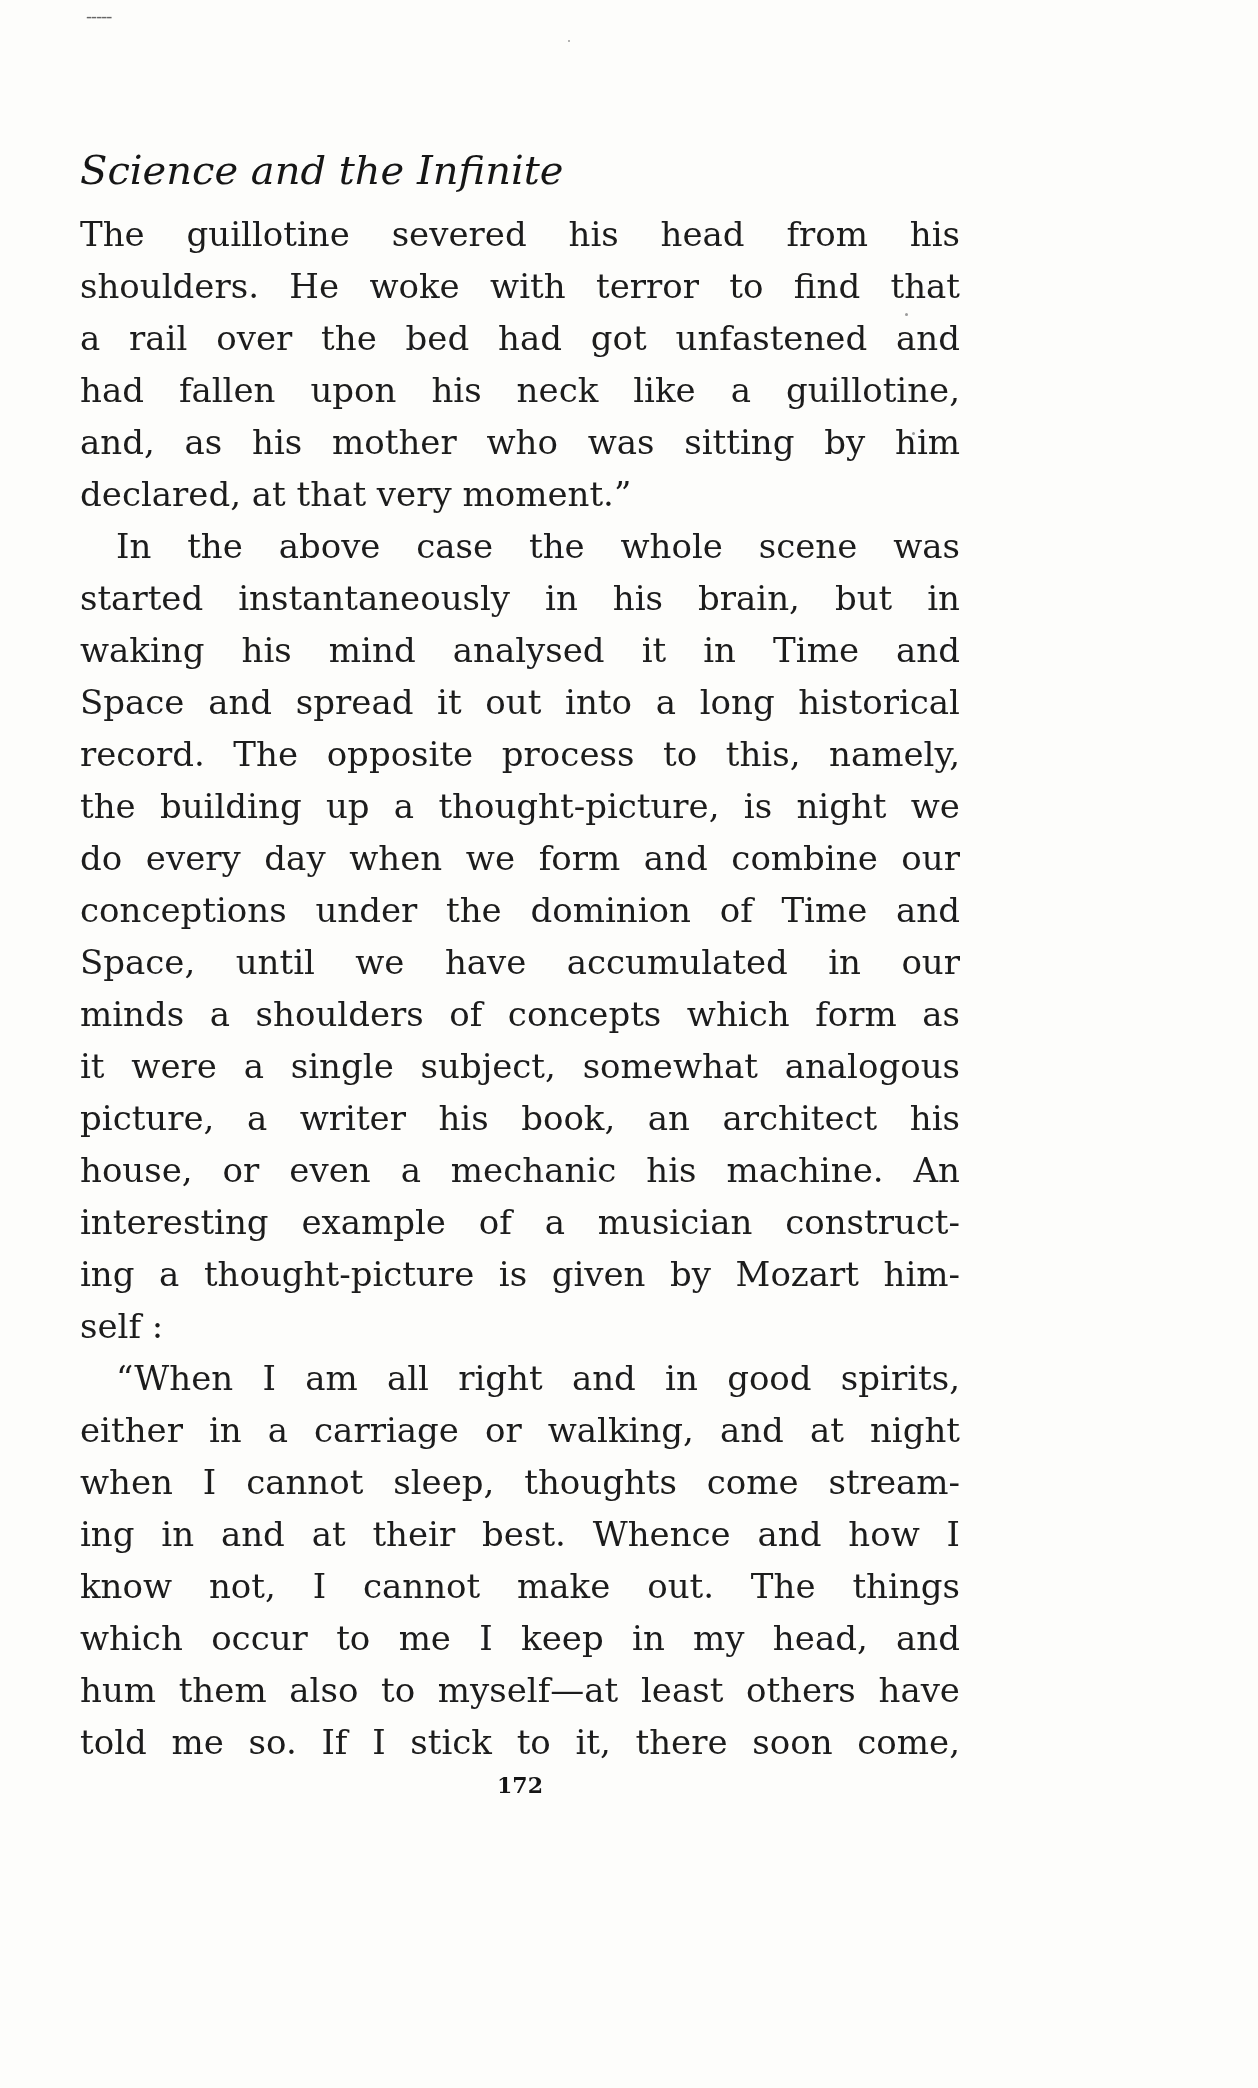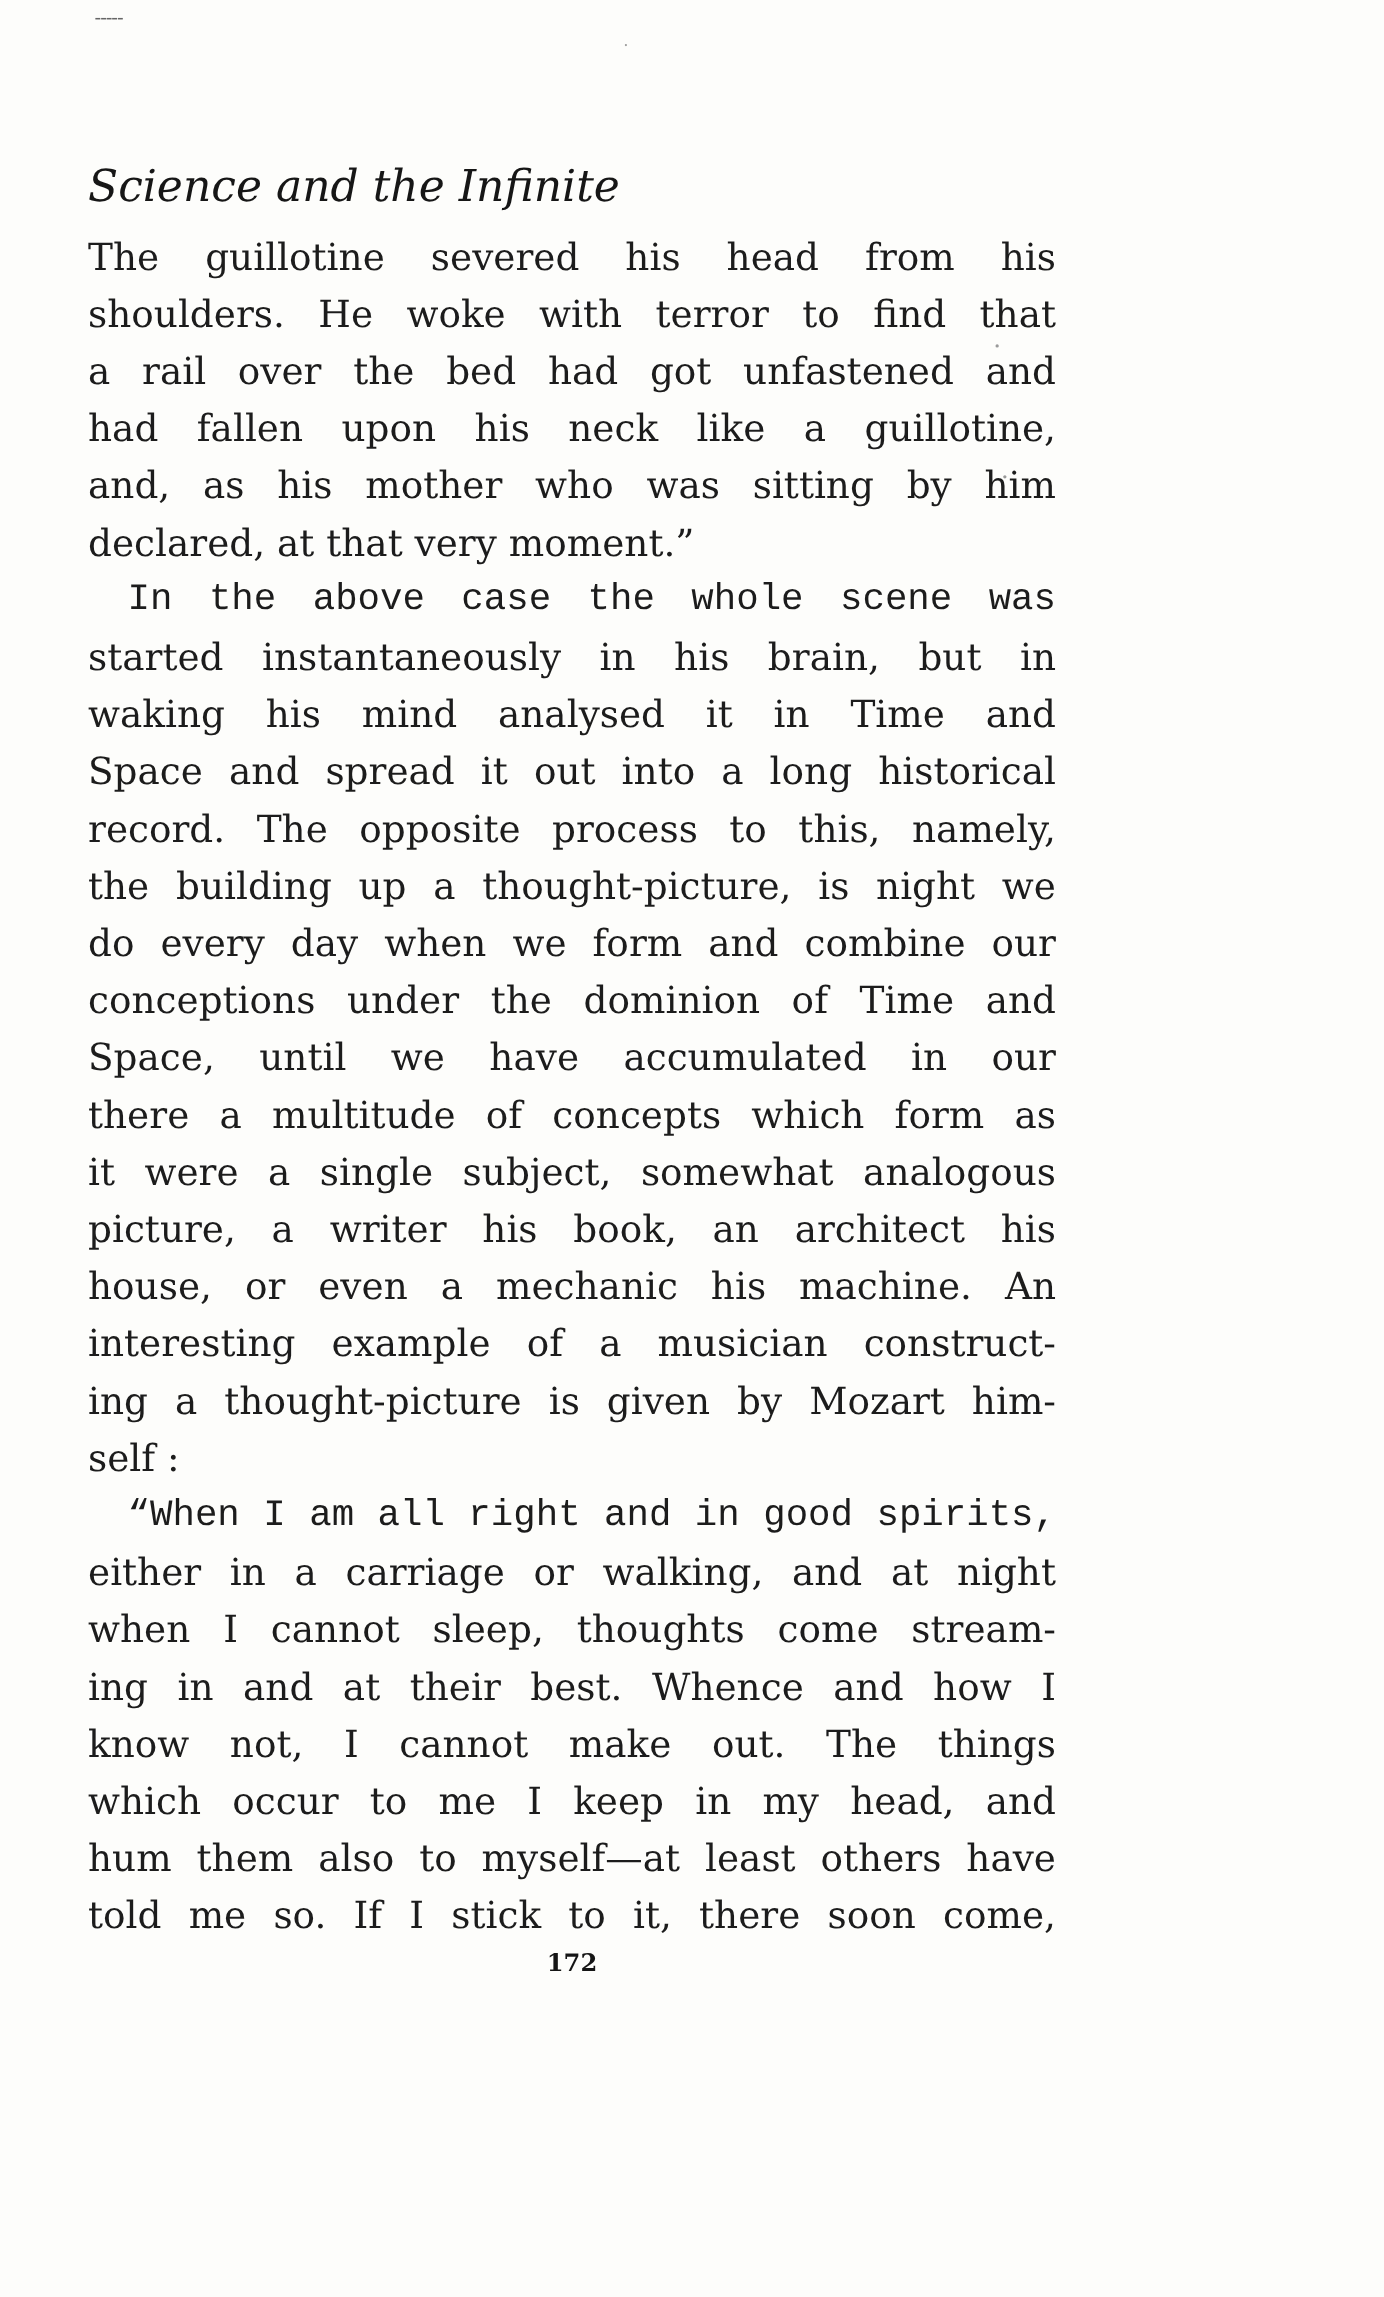--- a/index.html
+++ b/index.html
@@ -55,21 +55,20 @@
   .line {
     text-align: justify;
     text-align-last: justify;
     white-space: normal;
   }
   .line.last {
     text-align-last: left;
   }
   .line.indent {
     padding-left: 36px;
-    font-family: Liberation Mono, monospace;
   }
   .page-number {
     width: 880px;
     margin-left: 80px;
     margin-top: 4px;
     text-align: center;
     font-size: 22px;
     font-weight: bold;
     color: #151515;
   }
@@ -95,21 +94,21 @@
       <div class="line last">declared, at that very moment.”</div>
       <div class="line indent">In the above case the whole scene was</div>
       <div class="line">started instantaneously in his brain, but in</div>
       <div class="line">waking his mind analysed it in Time and</div>
       <div class="line">Space and spread it out into a long historical</div>
       <div class="line">record.  The opposite process to this, namely,</div>
       <div class="line">the building up a thought-picture, is night we</div>
       <div class="line">do every day when we form and combine our</div>
       <div class="line">conceptions under the dominion of Time and</div>
       <div class="line">Space, until we have accumulated in our</div>
-      <div class="line">there a multitude of concepts which form as</div>
+      <div class="line">minds a shoulders of concepts which form as</div>
       <div class="line">it were a single subject, somewhat analogous</div>
       <div class="line">picture, a writer his book, an architect his</div>
       <div class="line">house, or even a mechanic his machine.  An</div>
       <div class="line">interesting example of a musician construct-</div>
       <div class="line">ing a thought-picture is given by Mozart him-</div>
       <div class="line last">self :</div>
       <div class="line indent">“When I am all right and in good spirits,</div>
       <div class="line">either in a carriage or walking, and at night</div>
       <div class="line">when I cannot sleep, thoughts come stream-</div>
       <div class="line">ing in and at their best.  Whence and how I</div>

